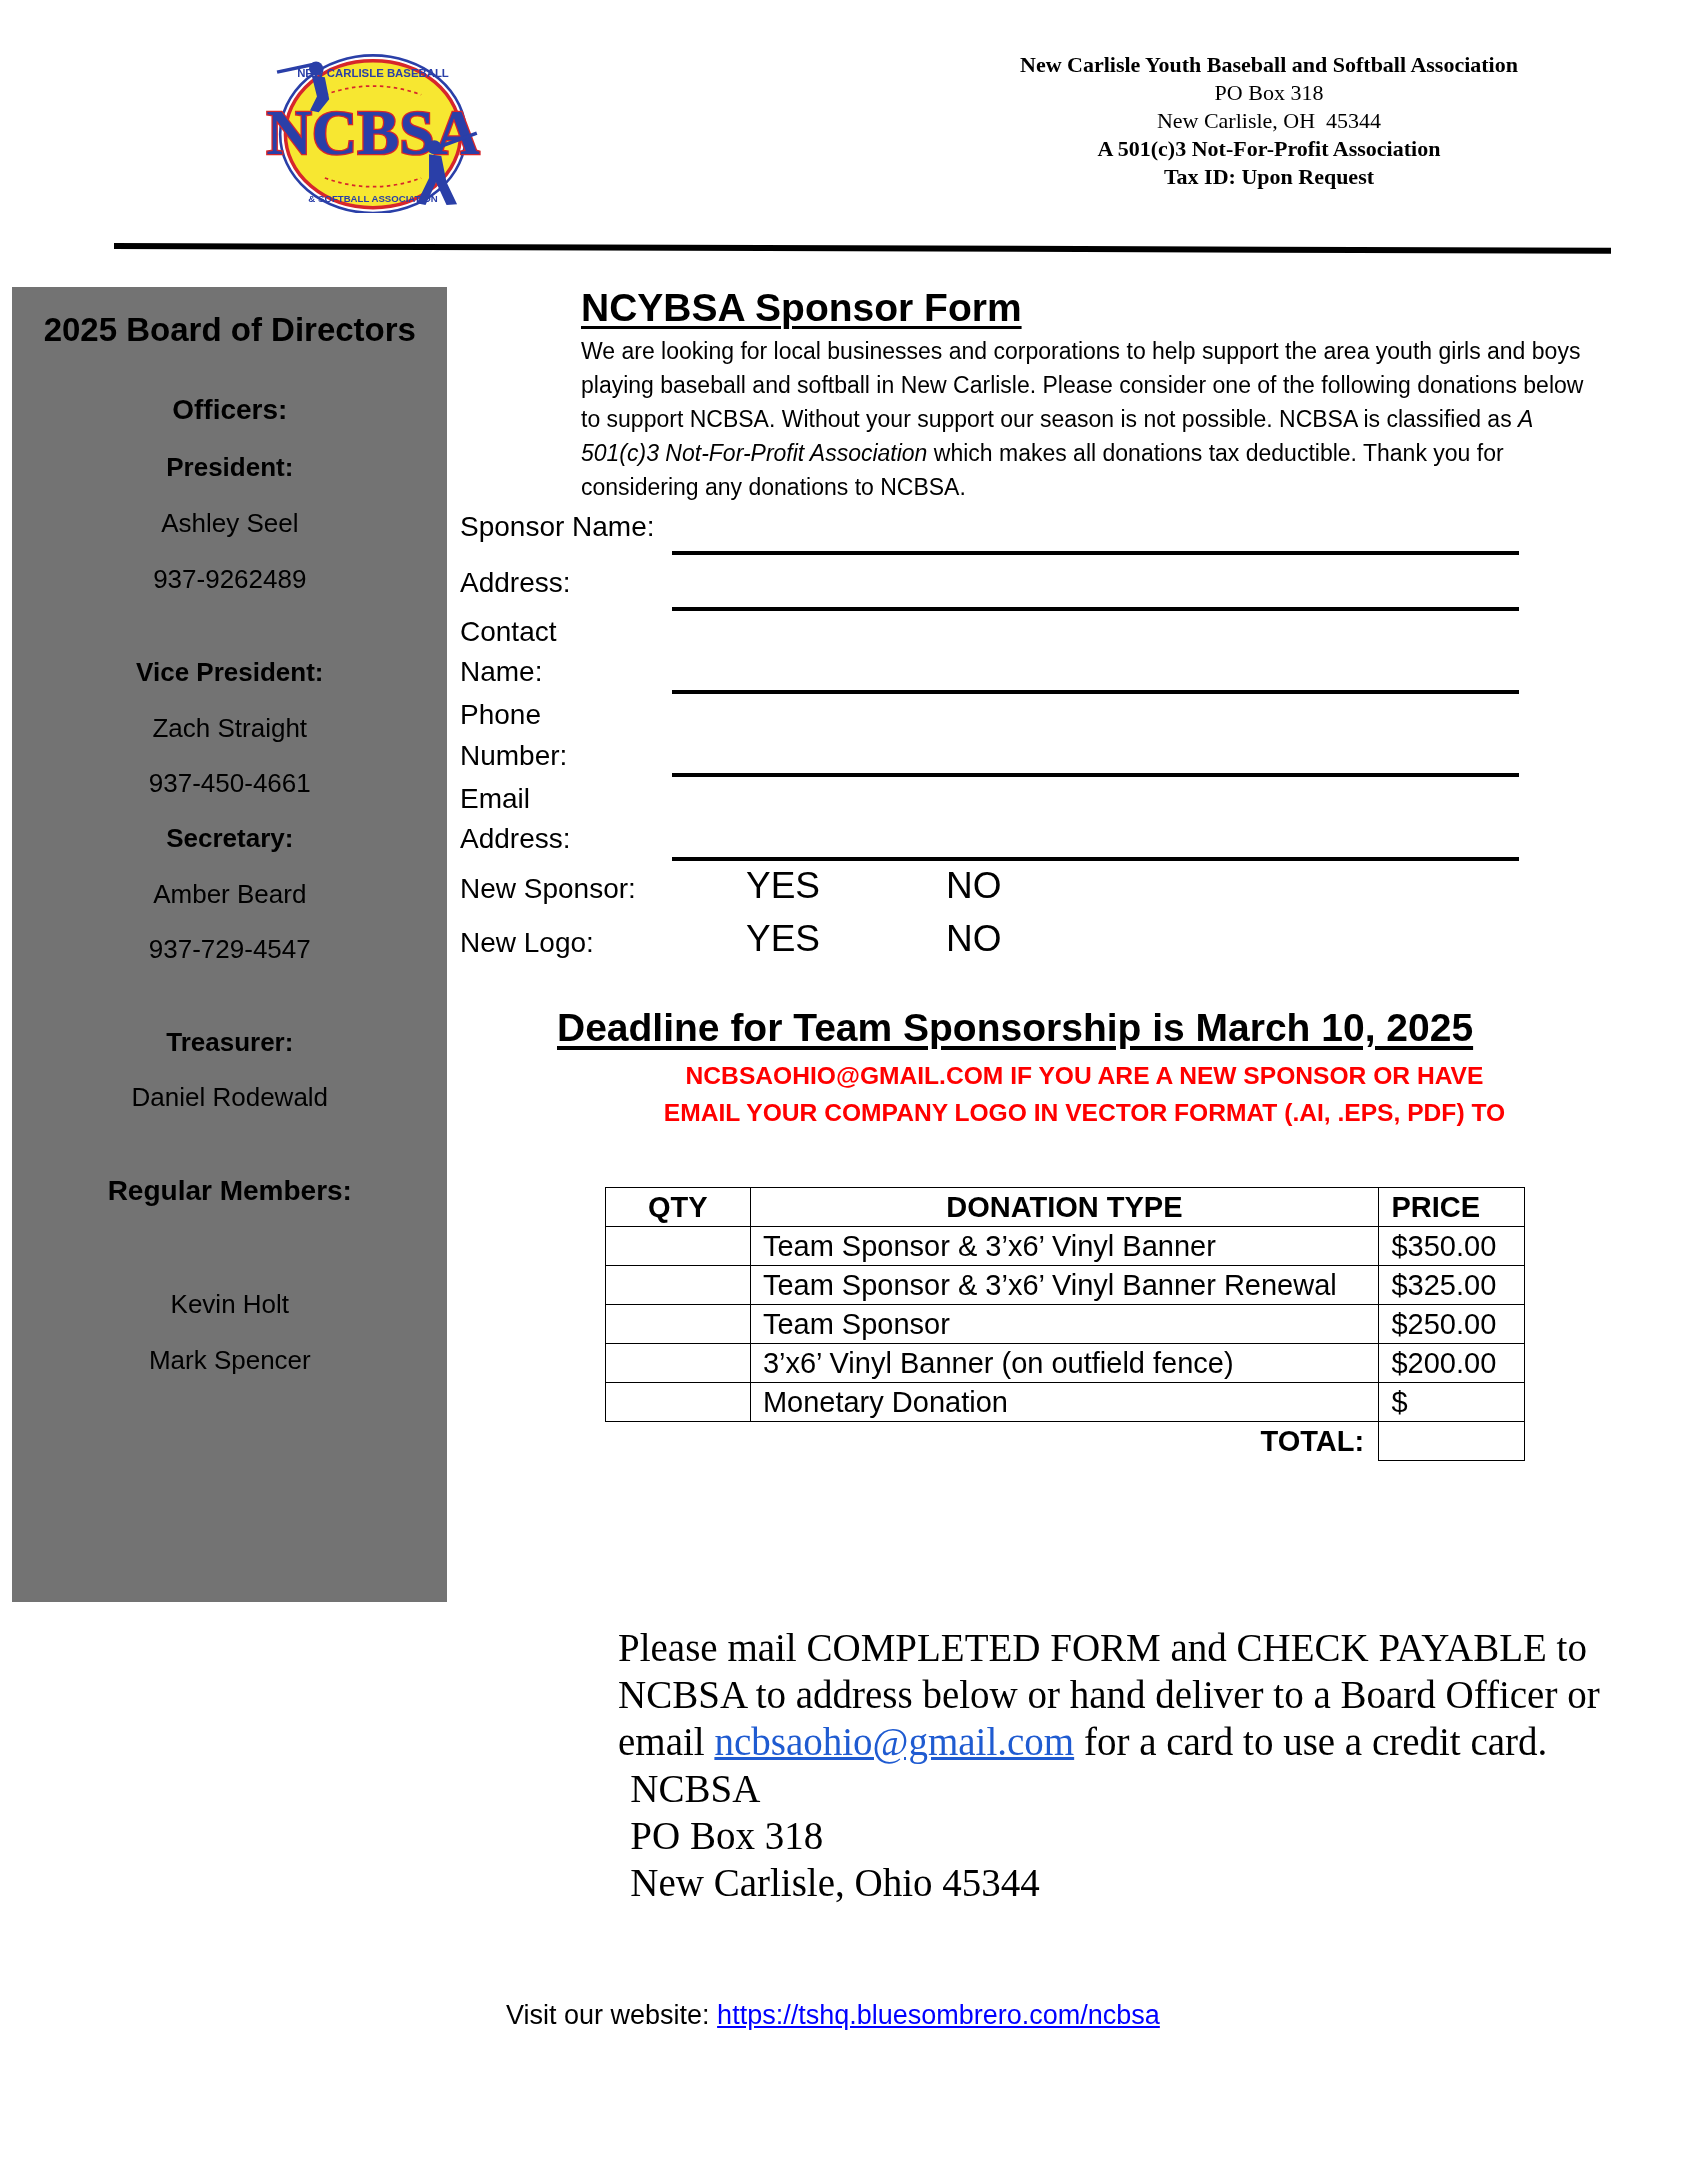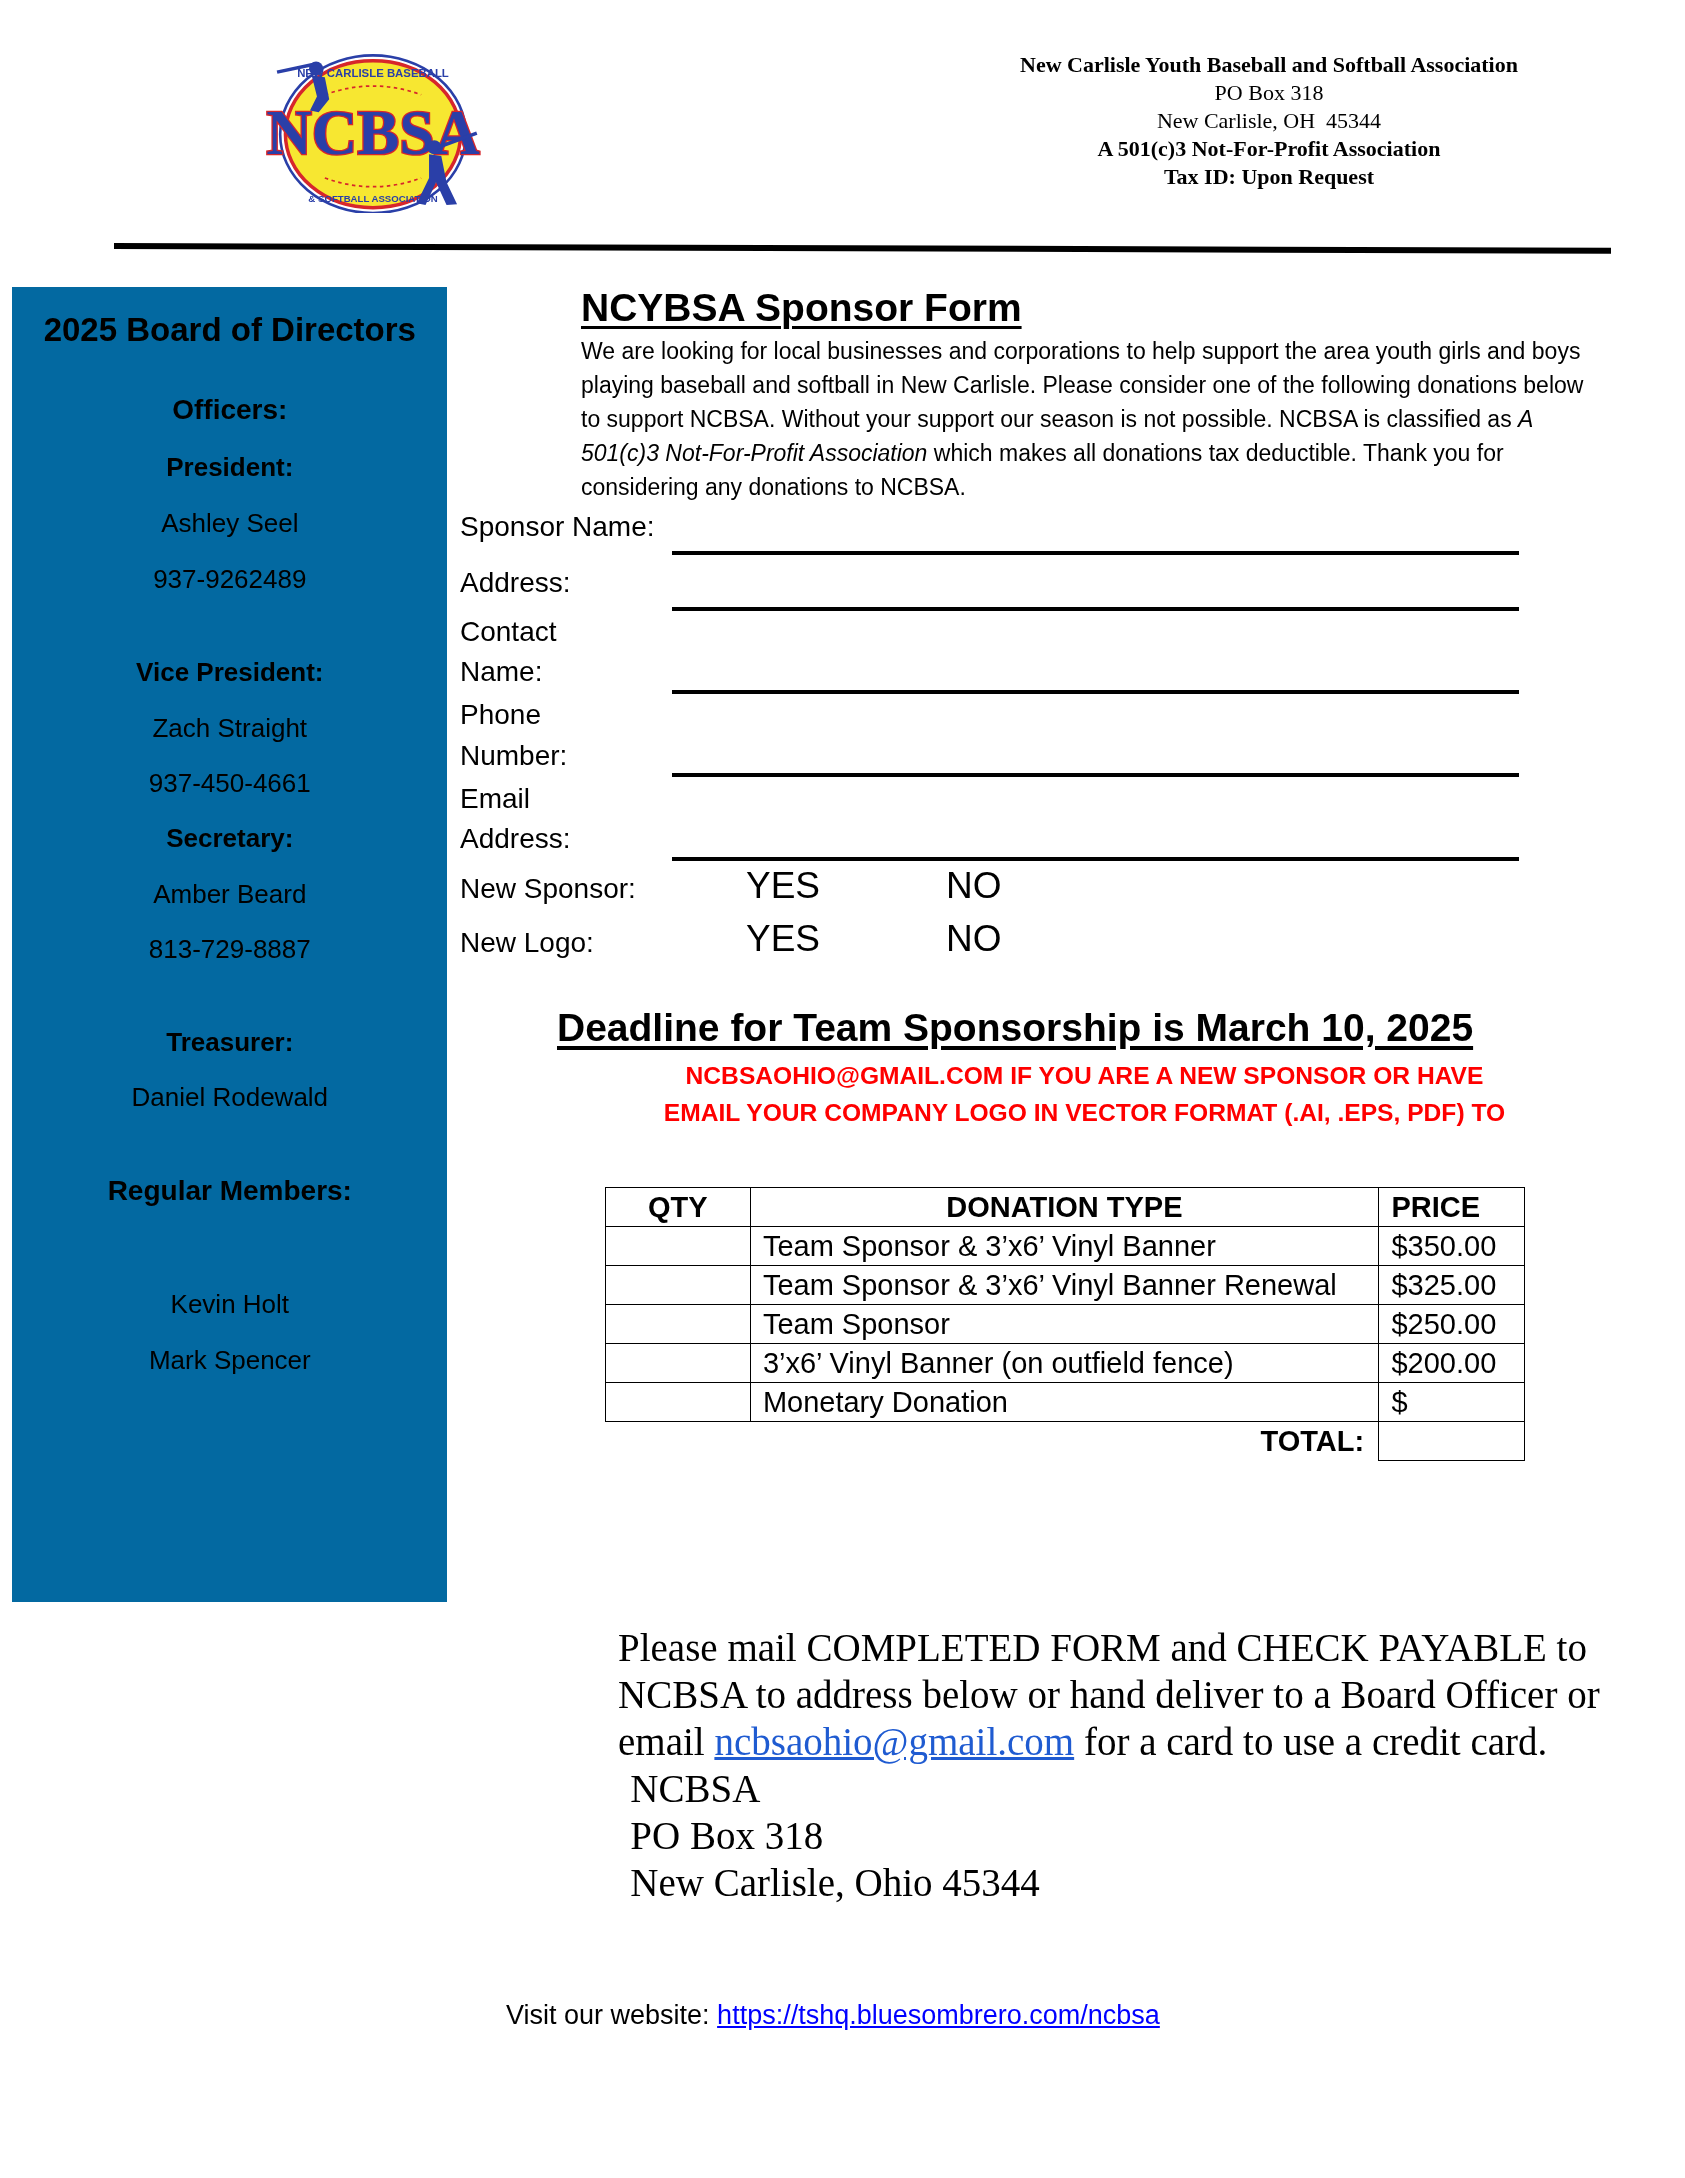--- a/index.html
+++ b/index.html
@@ -10,21 +10,21 @@
   
   .logo { position: absolute; left: 250px; top: 51px; width: 246px; height: 162px; }
 
   
   .org { position: absolute; left: 966px; top: 51px; width: 606px; text-align: center; font-size: 22px; line-height: 28px; }
   .org .b { font-weight: bold; }
 
   .header-rule { position: absolute; left: 114px; top: 243px; width: 1497px; height: 6.1px; background: #000; transform: skewY(0.18deg); transform-origin: left; }
 
   
-  .sidebar { position: absolute; left: 12.3px; top: 287px; width: 435px; height: 1315px; background: #0369a1; }
+  .sidebar { position: absolute; left: 12.3px; top: 287px; width: 435px; height: 1315px; background: #737373; }
   .sb-line { position: absolute; left: 0; width: 435px; text-align: center; font-size: 26px; }
   .sb-title { font-size: 33px; font-weight: bold; }
   .sb-role { font-weight: bold; }
 
   
   .form-title { position: absolute; left: 581px; top: 286px; font-size: 39px; font-weight: bold; text-decoration: underline; text-decoration-thickness: 2.6px; text-underline-offset: 5.3px; }
   .intro { position: absolute; left: 581px; top: 334px; width: 1009px; font-size: 23px; line-height: 34px; }
   .intro i { font-style: italic; }
 
   .field-label { position: absolute; left: 460px; font-size: 28px; line-height: 40px; }
@@ -92,21 +92,21 @@
   <div class="sb-line sb-title" style="top:24px">2025 Board of Directors</div>
   <div class="sb-line sb-role" style="top:107px;font-size:28px">Officers:</div>
   <div class="sb-line sb-role" style="top:165px">President:</div>
   <div class="sb-line" style="top:221px">Ashley Seel</div>
   <div class="sb-line" style="top:277px">937-9262489</div>
   <div class="sb-line sb-role" style="top:370px">Vice President:</div>
   <div class="sb-line" style="top:426px">Zach Straight</div>
   <div class="sb-line" style="top:481px">937-450-4661</div>
   <div class="sb-line sb-role" style="top:536px">Secretary:</div>
   <div class="sb-line" style="top:592px">Amber Beard</div>
-  <div class="sb-line" style="top:647px">813-729-8887</div>
+  <div class="sb-line" style="top:647px">937-729-4547</div>
   <div class="sb-line sb-role" style="top:740px">Treasurer:</div>
   <div class="sb-line" style="top:795px">Daniel Rodewald</div>
   <div class="sb-line sb-role" style="top:888px;font-size:28px">Regular Members:</div>
   <div class="sb-line" style="top:1002px">Kevin Holt</div>
   <div class="sb-line" style="top:1058px">Mark Spencer</div>
 </div>
 
 <div class="form-title sans">NCYBSA Sponsor Form</div>
 <div class="intro sans"><span>We are looking for local businesses and corporations to help support the area youth girls and boys playing baseball and softball in New Carlisle. Please consider one of the following donations below to support NCBSA. Without your support our season is not possible. NCBSA is classified as </span><i>A 501(c)3 Not-For-Profit Association</i><span> which makes all donations tax deductible. Thank you for considering any donations to NCBSA.</span></div>
 

